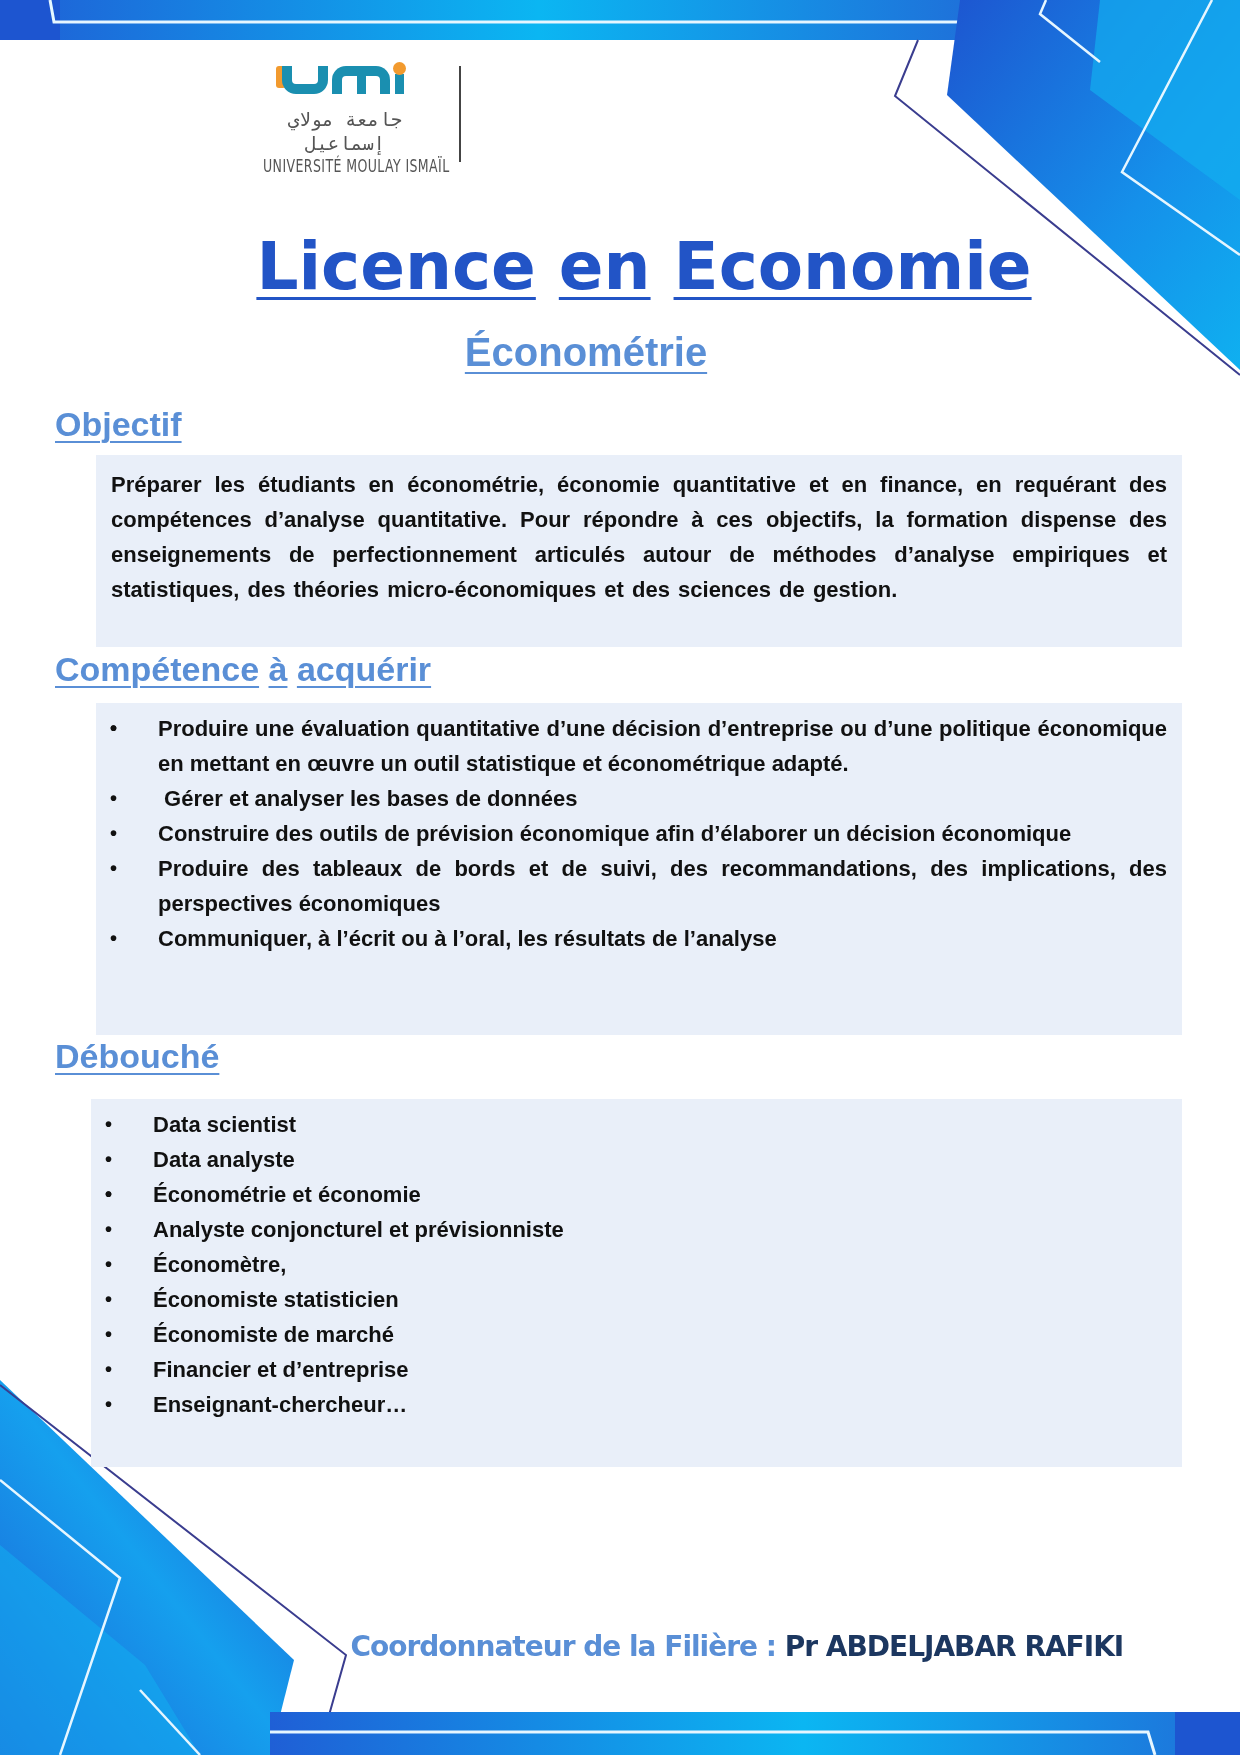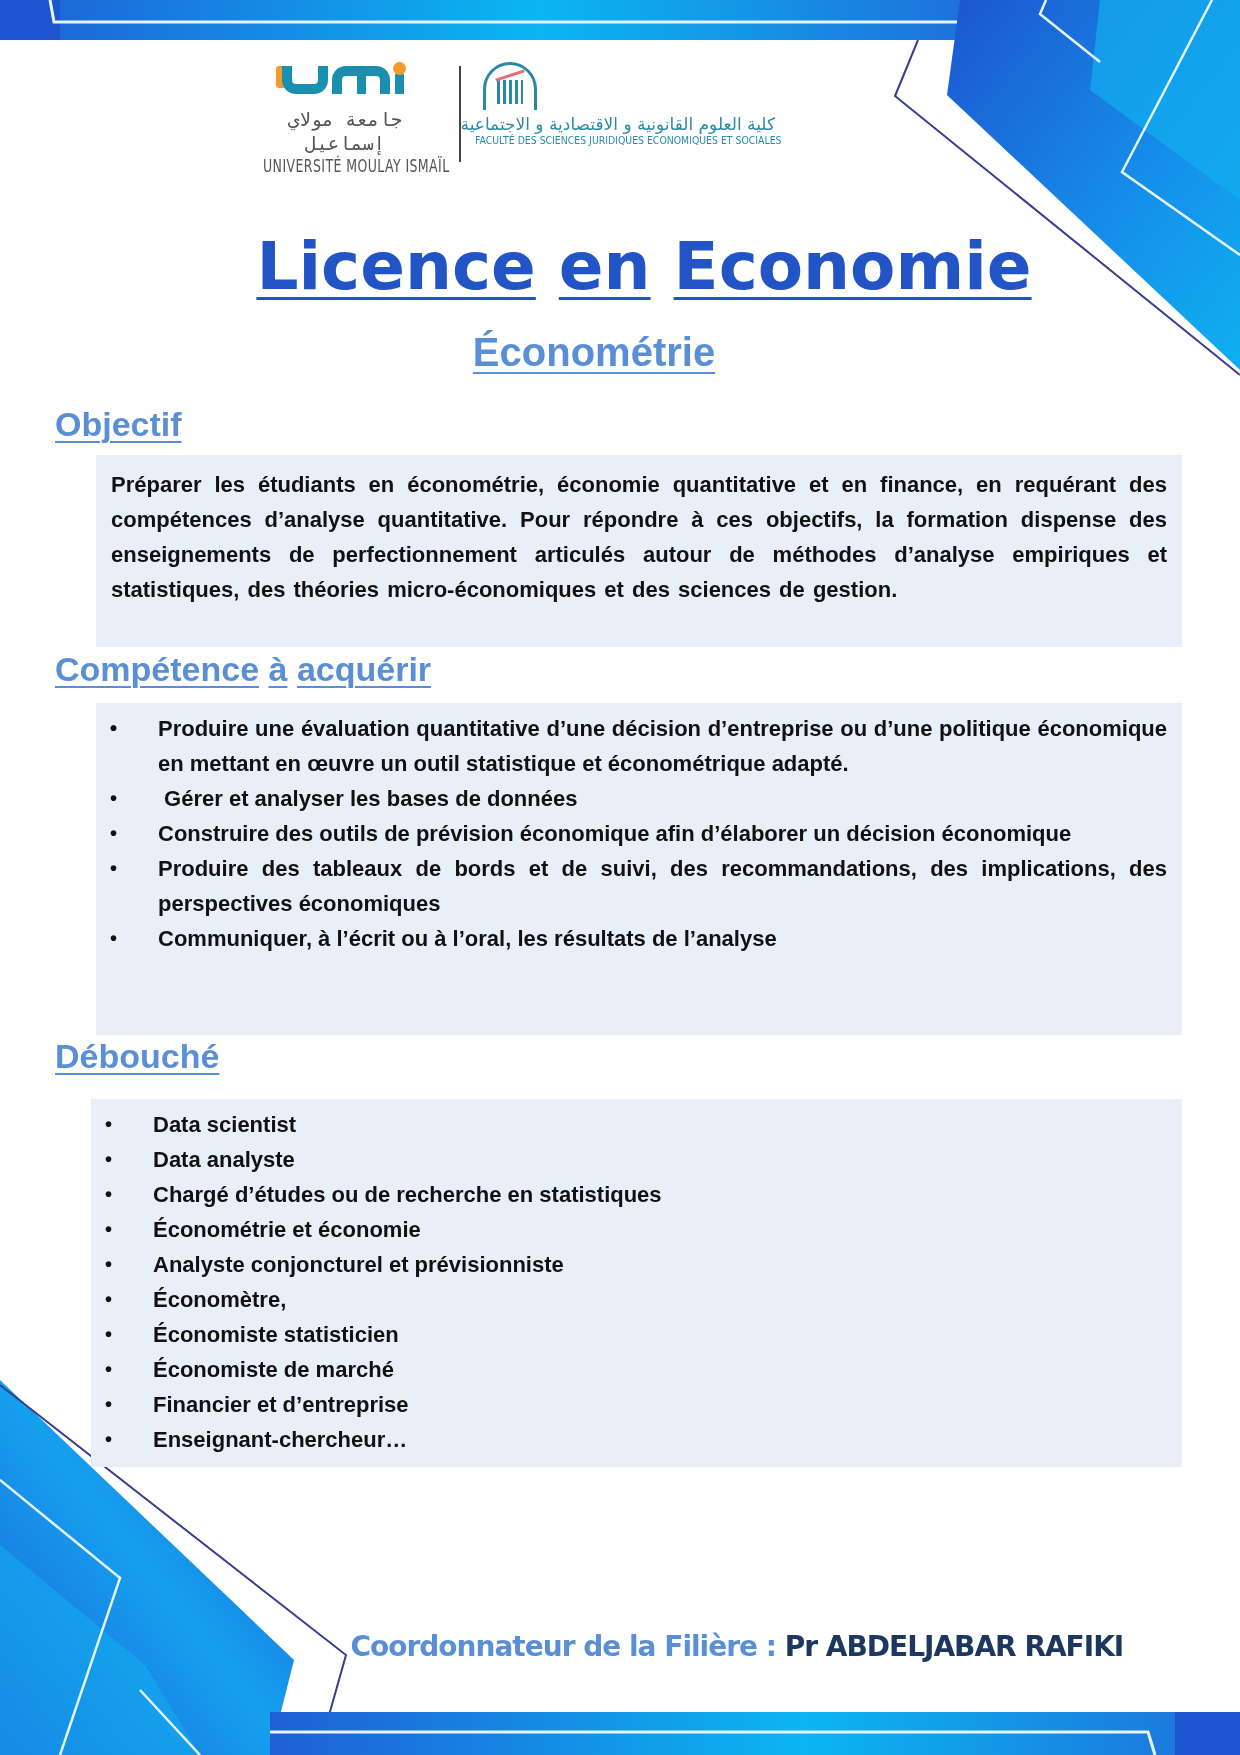--- a/index.html
+++ b/index.html
@@ -26,21 +26,21 @@
     .fac-block { width: 300px; }
     .fac-emblem { width: 54px; height: 48px; margin: 4px 0 0 8px; position: relative; }
     .fac-arch { position: absolute; left: 0; top: 0; width: 54px; height: 48px; border: 3px solid #2a8aa6; border-bottom: none; border-radius: 27px 27px 0 0; box-sizing: border-box; }
     .fac-bars { position: absolute; left: 14px; top: 18px; width: 26px; height: 24px; background: repeating-linear-gradient(90deg, #2a8aa6 0 3px, transparent 3px 6px); }
     .fac-line { position: absolute; left: 12px; top: 12px; width: 30px; height: 3px; background: #e96b7b; transform: rotate(-18deg); }
     .fac-ar { font-family: "DejaVu Sans", sans-serif; font-size: 17px; color: #2a8aa6; margin-top: 4px; direction: rtl; text-align: left; white-space: nowrap; }
     .fac-fr { font-family: "DejaVu Sans", sans-serif; font-size: 11px; color: #2a8aa6; white-space: nowrap; transform: scaleX(0.85); transform-origin: left; }
 
     .main-title { position: absolute; left: 0; width: 1240px; top: 228px; text-align: center; font-family: "DejaVu Sans", sans-serif; font-weight: bold; font-size: 66px; color: #2254c6; letter-spacing: 0px; }
     .main-title span { text-decoration: underline; text-decoration-thickness: 3px; text-underline-offset: 8px; }
-    .subtitle { position: absolute; left: 12px; width: 1164px; top: 330px; text-align: center; font-family: "Liberation Sans", sans-serif; font-weight: bold; font-size: 40px; color: #5a8fd6; }
+    .subtitle { position: absolute; left: 4px; width: 1164px; top: 330px; text-align: center; font-family: "Liberation Sans", sans-serif; font-weight: bold; font-size: 40px; color: #5a8fd6; }
     .subtitle span { text-decoration: underline; text-decoration-thickness: 2px; text-underline-offset: 6px; }
 
     .section-head { position: absolute; left: 55px; font-family: "Liberation Sans", sans-serif; font-weight: bold; font-size: 34px; color: #5a8fd6; }
     .section-head span { text-decoration: underline; text-decoration-thickness: 2px; text-underline-offset: 5px; }
 
     .panel { position: absolute; background: #e9eff9; box-sizing: border-box; }
     .obj-panel { left: 96px; top: 455px; width: 1086px; height: 192px; padding: 12px 15px 0 15px; }
     .obj-text { font-family: "Liberation Sans", sans-serif; font-weight: bold; font-size: 22px; line-height: 35px; text-align: justify; color: #111; margin: 0; word-spacing: 2px; }
 
     .comp-panel { left: 96px; top: 703px; width: 1086px; height: 332px; padding: 8px 15px 0 0; }
@@ -107,29 +107,20 @@
       <div class="umi-u"></div>
       <div class="umi-m"></div>
       <div class="umi-m-mid"></div>
       <div class="umi-i"></div>
       <div class="umi-dot"></div>
     </div>
     <div class="umi-ar">جامعة مولاي إسماعيل</div>
     <div class="umi-fr">UNIVERSITÉ MOULAY ISMAÏL</div>
   </div>
   <div class="logo-divider"></div>
-  <div class="fac-block">
-    <div class="fac-emblem">
-      <div class="fac-arch"></div>
-      <div class="fac-bars"></div>
-      <div class="fac-line"></div>
-    </div>
-    <div class="fac-ar">كلية العلوم القانونية و الاقتصادية و الاجتماعية</div>
-    <div class="fac-fr">FACULTÉ DES SCIENCES JURIDIQUES ECONOMIQUES ET SOCIALES</div>
-  </div>
 </div>
 
 <h1 class="main-title" style="margin:0;padding-left:24px;">
   <span>Licence</span>
   <span>en</span>
   <span>Economie</span>
 </h1>
 <div class="subtitle">
   <span>Économétrie</span>
 </div>
@@ -157,21 +148,21 @@
   </ul>
 </div>
 
 <div class="section-head" style="top:1037px;">
   <span>Débouché</span>
 </div>
 <div class="panel deb-panel">
   <ul class="bullets">
     <li><span class="dot">•</span><span>Data scientist</span></li>
     <li><span class="dot">•</span><span>Data analyste</span></li>
-    <li><span class="dot">•</span><span>Chargé d’études ou de recherche en statistiques</span></li>
+    <li><span class="dot">•</span></li>
     <li><span class="dot">•</span><span>Économétrie et économie</span></li>
     <li><span class="dot">•</span><span>Analyste conjoncturel et prévisionniste</span></li>
     <li><span class="dot">•</span><span>Économètre,</span></li>
     <li><span class="dot">•</span><span>Économiste statisticien</span></li>
     <li><span class="dot">•</span><span>Économiste de marché</span></li>
     <li><span class="dot">•</span><span>Financier et d’entreprise</span></li>
     <li><span class="dot">•</span><span>Enseignant-chercheur…</span></li>
   </ul>
 </div>
 

